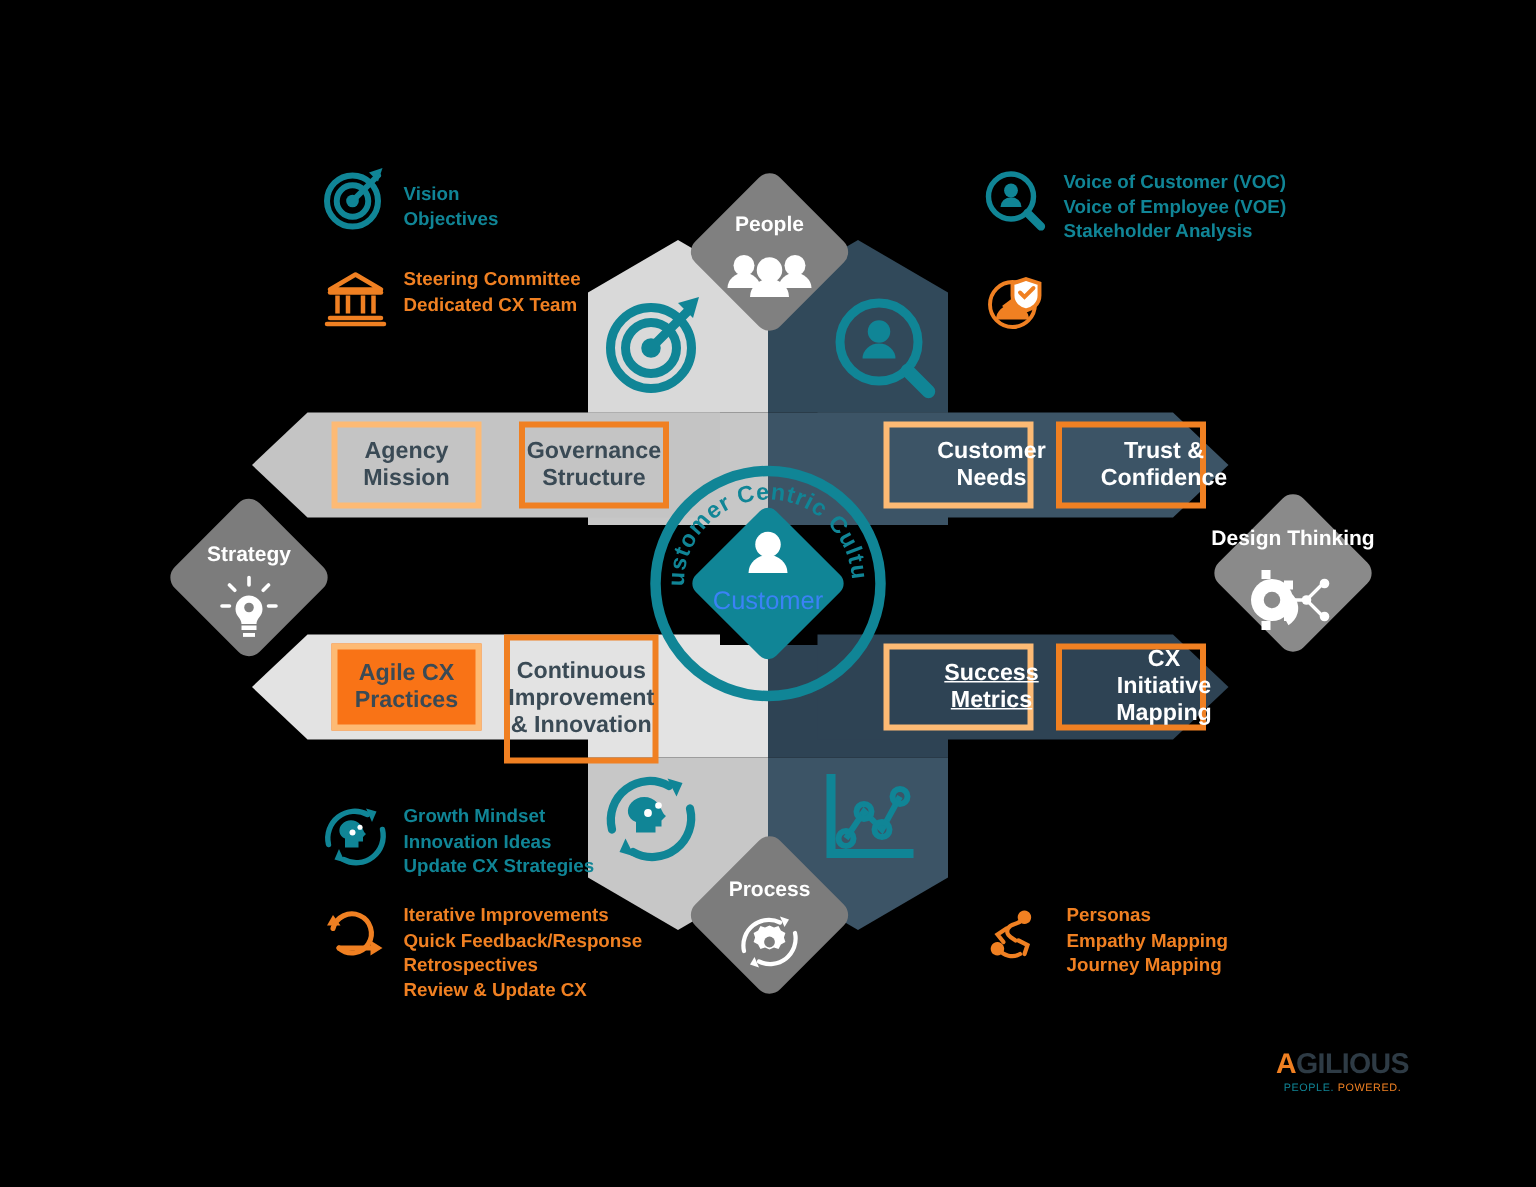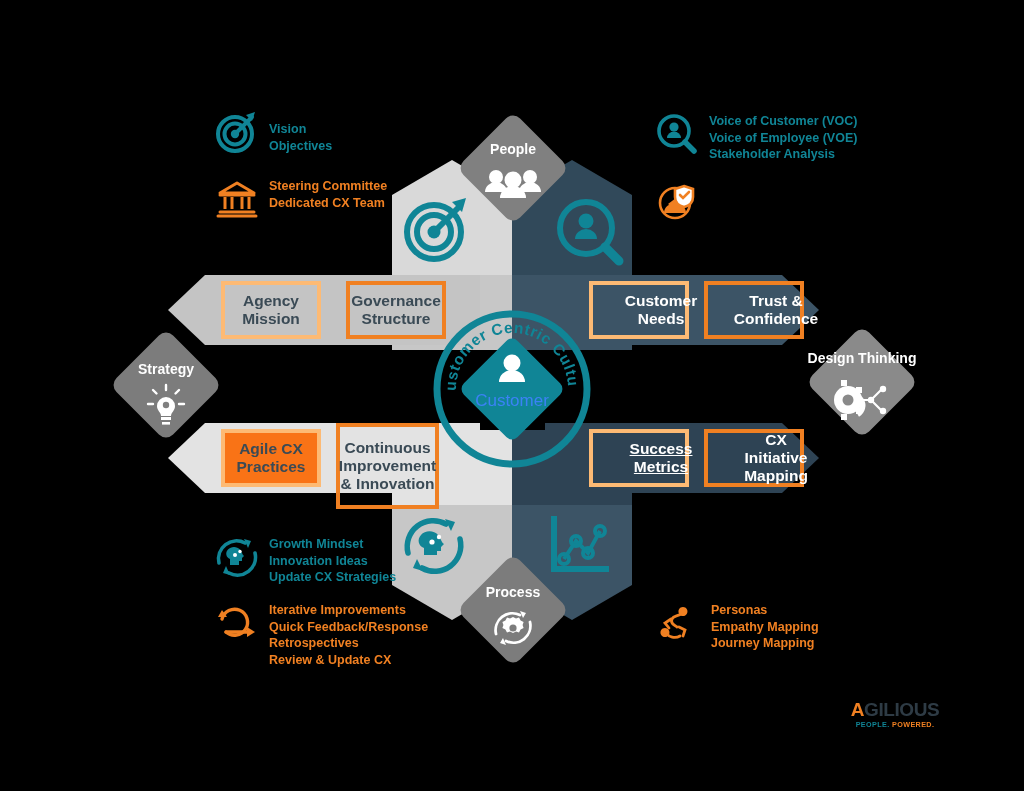--- a/index.html
+++ b/index.html
@@ -36,21 +36,21 @@
     position:absolute; text-align:center; color:#fff; font-weight:bold;
     font-size:14px; line-height:16px; width:120px; pointer-events:none;
   }
 
   .ctext { position:absolute; color:#3b82f6; font-weight:normal; font-size:17px; }
 
   
   .logo { position:absolute; left:816px; top:700px; width:100px; text-align:center;margin-left:29px; }
   .logo .wm { font-size:19px; font-weight:bold; letter-spacing:-0.4px; color:#2E3B45; line-height:20px; }
   .logo .wm .a { color:#F08022; }
-  .logo .tag { font-size:7.2px; font-weight:bold; letter-spacing:0.4px; line-height:10px; }
+  .logo .tag { font-size:7.2px; font-weight:normal; letter-spacing:0.4px; line-height:10px; }
   .logo .tag .p1 { color:#108596; }
   .logo .tag .p2 { color:#F08022; }
 </style>
 </head>
 <body>
 
 <div id="stage">
 
   <svg class="layer" viewBox="0 0 1024 791">
     <defs>

